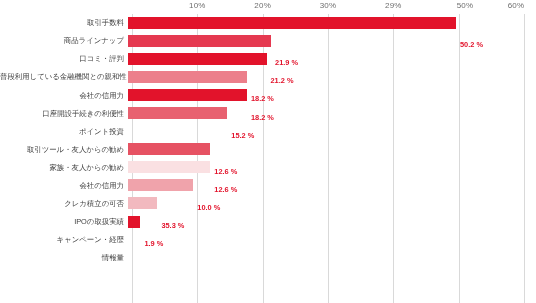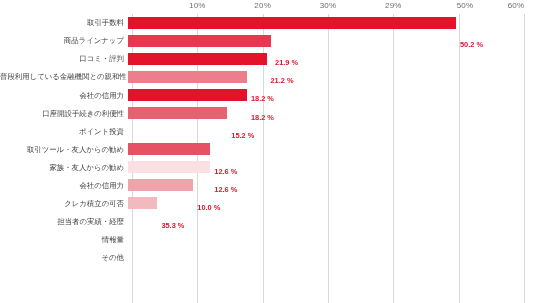--- a/index.html
+++ b/index.html
@@ -198,26 +198,27 @@
         </div>
       </div>
       <div class="bar-row">
         <div class="row-label">クレカ積立の可否</div>
         <div class="bar-track">
           <div class="bar" style="width: 29.4px; background: rgb(242, 185, 191);"></div>
           <div class="bar-value">35.3 %</div>
         </div>
       </div>
       <div class="bar-row">
-        <div class="row-label">担当者の実績・経歴</div>
+        <div class="row-label">IPOの取扱実績</div>
+        <div class="bar-track">
+          <div class="bar" style="width: 12.4133px; background: rgb(226, 19, 43);"></div>
+          <div class="bar-value">1.9 %</div>
+        </div>
+      </div>
+      <div class="bar-row">
+        <div class="row-label">キャンペーン・経歴</div>
       </div>
       <div class="bar-row">
         <div class="row-label">情報量</div>
       </div>
-      <div class="bar-row">
-        <div class="row-label">その他</div>
-        <div class="bar-track">
-          <div class="bar" style="width: 0px; background: rgb(255, 255, 255);"></div>
-        </div>
-      </div>
     </div>
 
 </div>
 
 </body></html>

